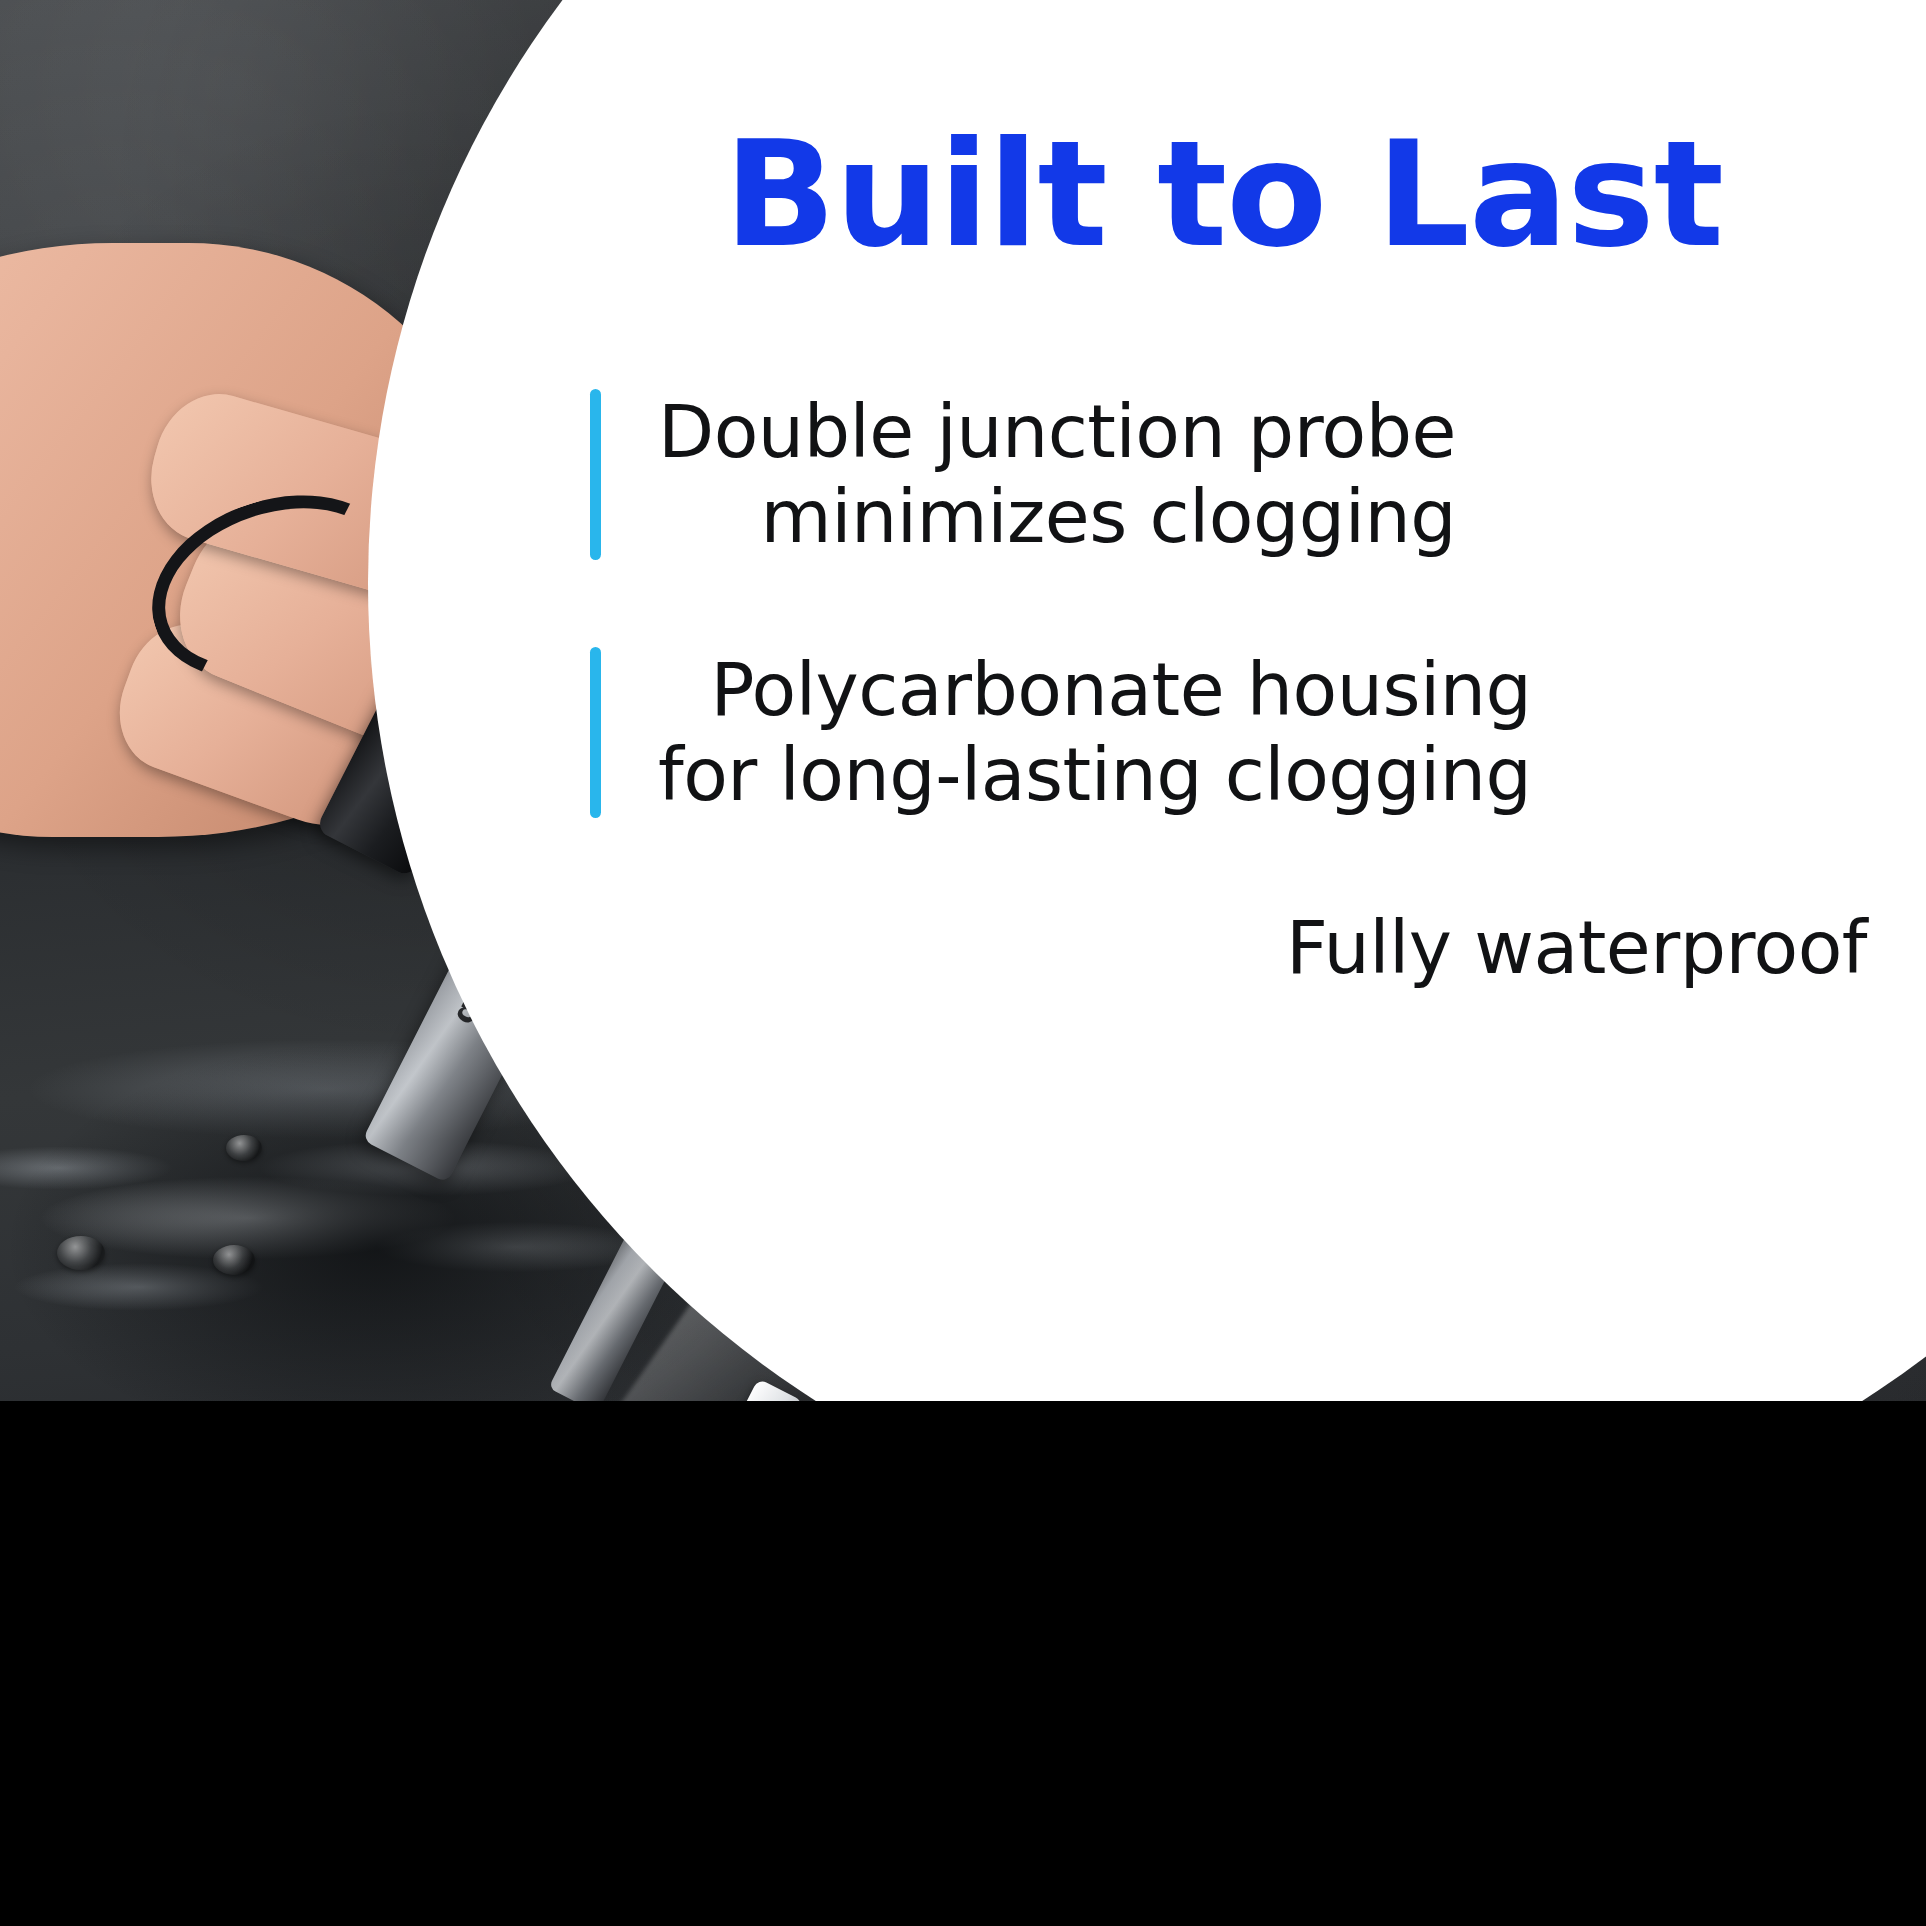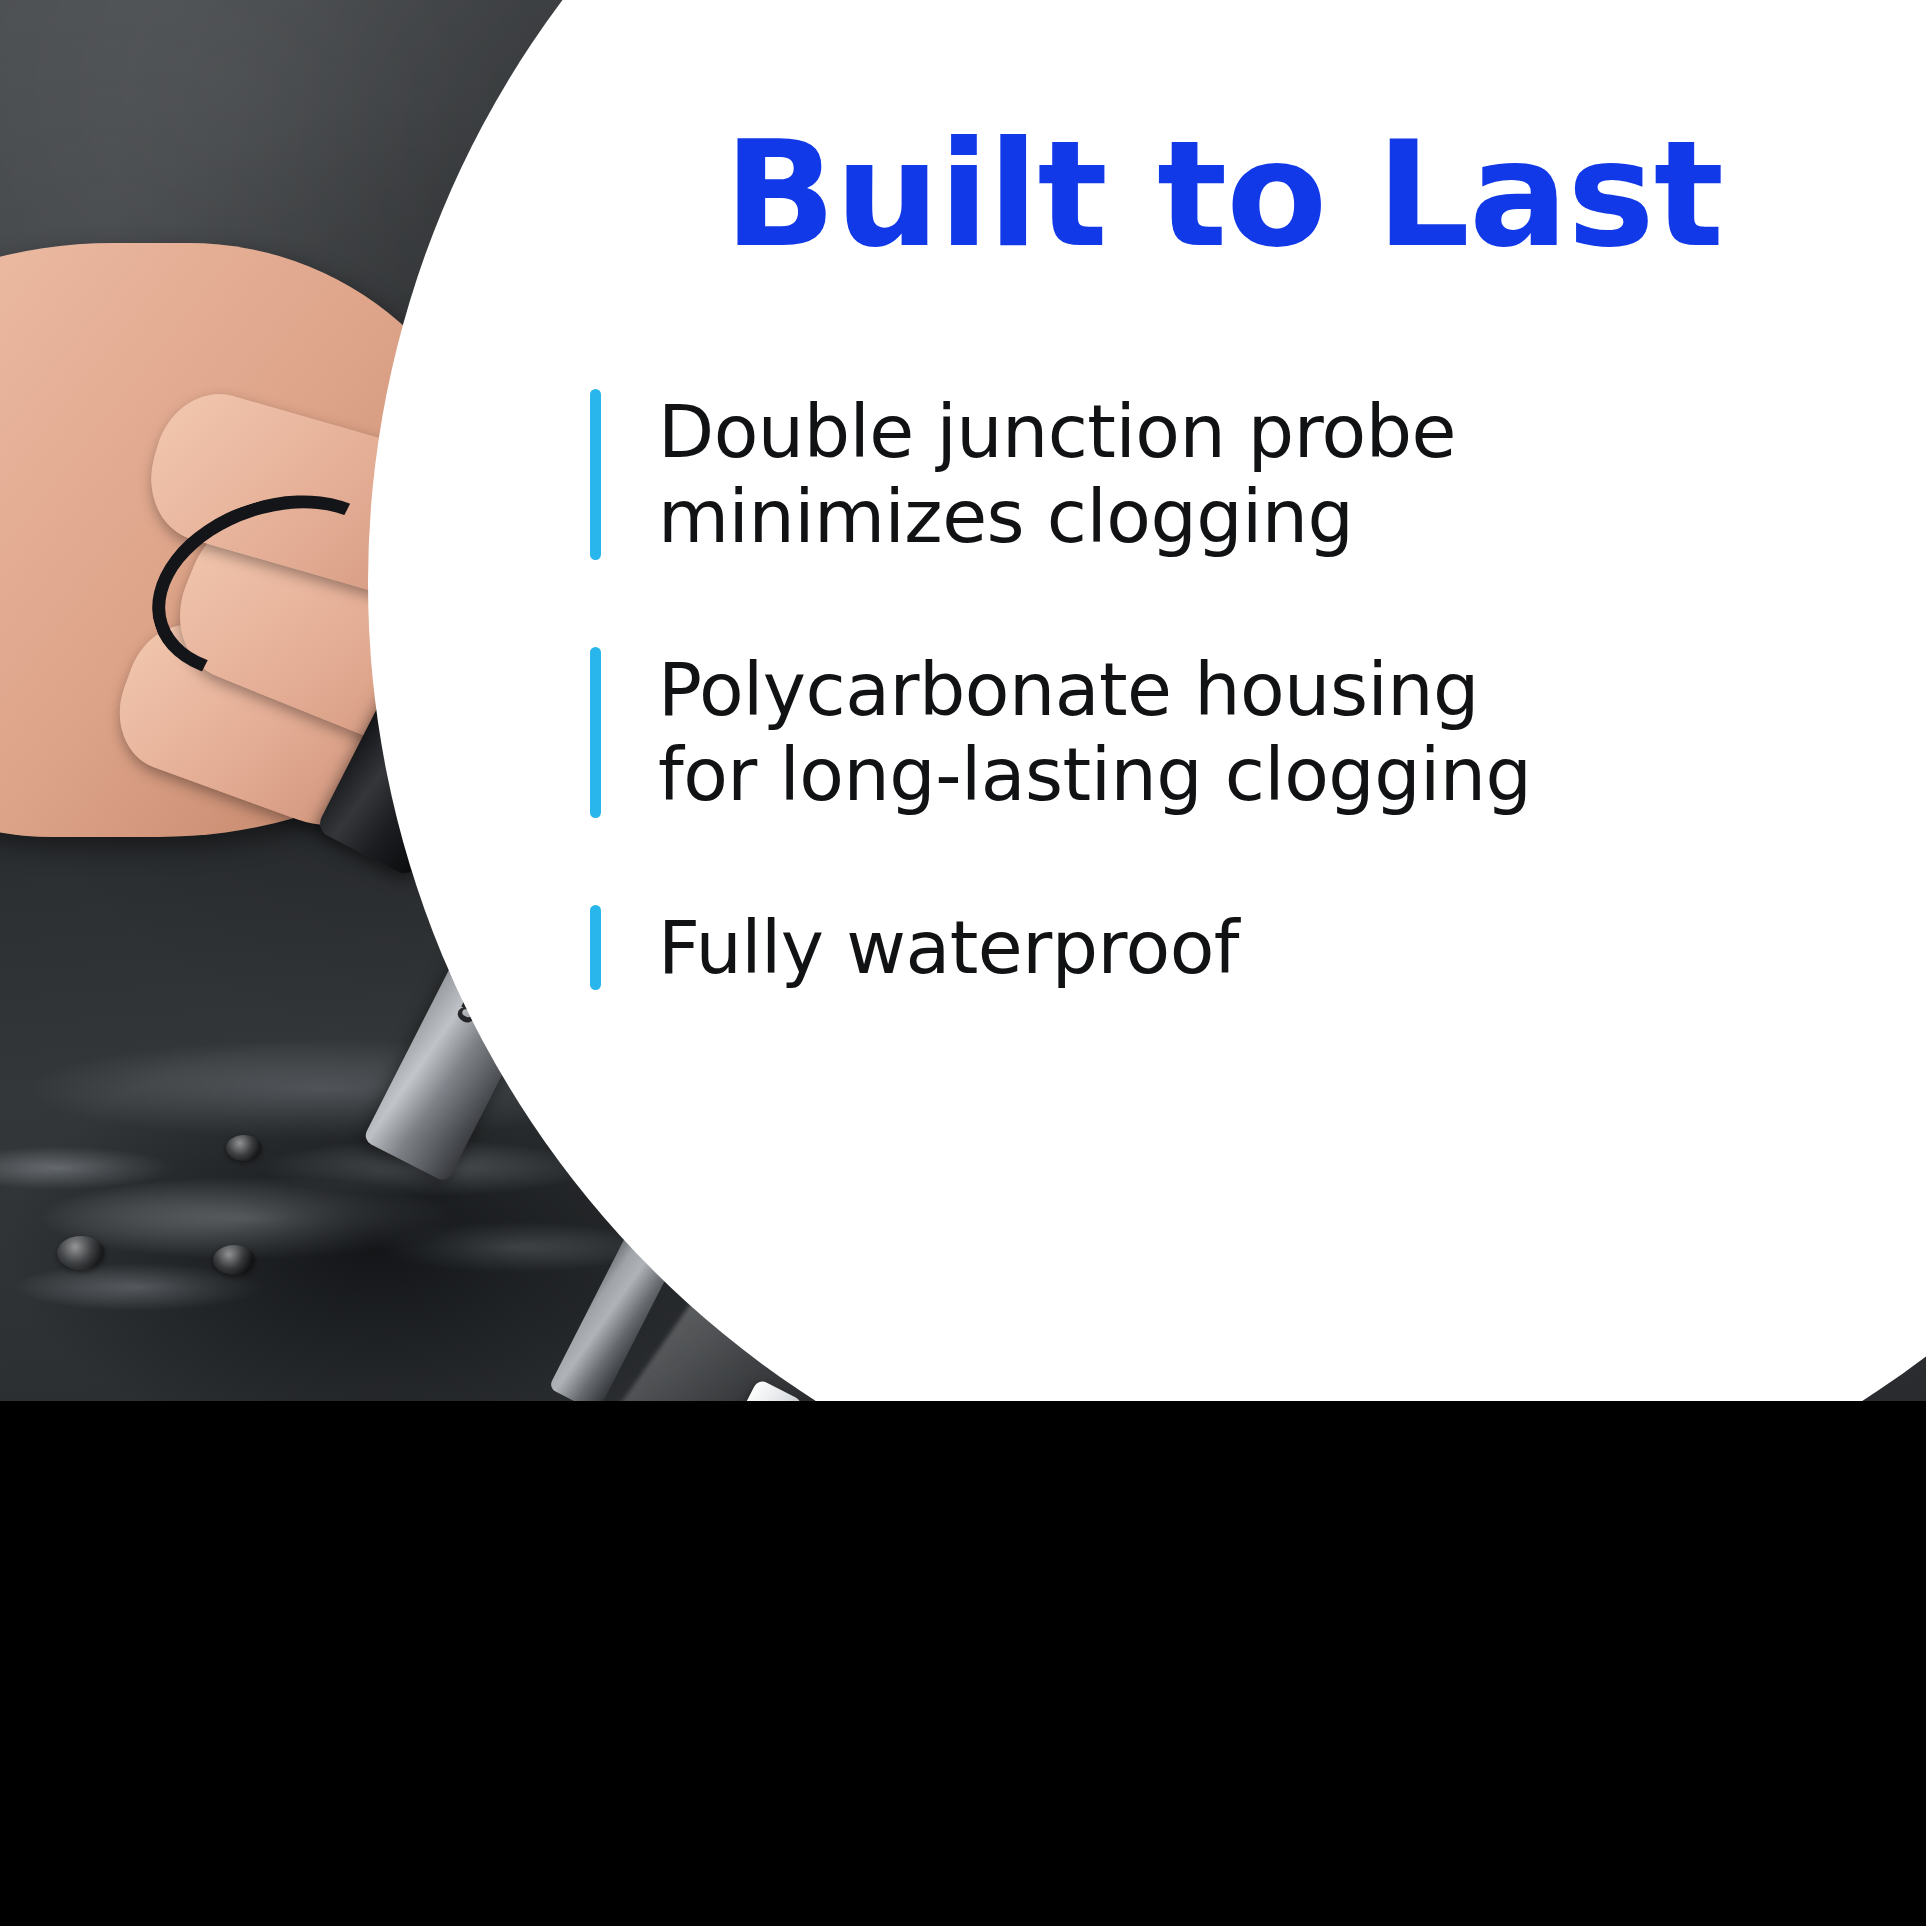--- a/index.html
+++ b/index.html
@@ -238,35 +238,36 @@
     margin: 0;
     padding: 0;
     list-style: none;
     margin-top: 117px;
   }
   .bullet {
     display: flex;
     align-items: stretch;
     margin-bottom: 87px;
   }
-  .bullet:last-child { margin-bottom: 0; }
+  .bullet:last-child { margin-bottom: 0; flex-direction: column; }
   .bullet-bar {
     flex: 0 0 auto;
     width: 11px;
     background: #29b6ec;
     border-radius: 6px;
     margin-right: 57px;
   }
   .bullet-text {
     font-family: "DejaVu Sans", sans-serif;
     font-weight: 400;
     font-size: 73px;
     line-height: 1.17;
     color: #111214;
     letter-spacing: -0.5px;
+    text-align: right;
   }
   .bullet-line { display: block; white-space: nowrap; }
 </style>
 </head>
 <body>
 
 <div id="stage">
 
   <div class="photo"></div>
   <div class="photo-texture"></div>

